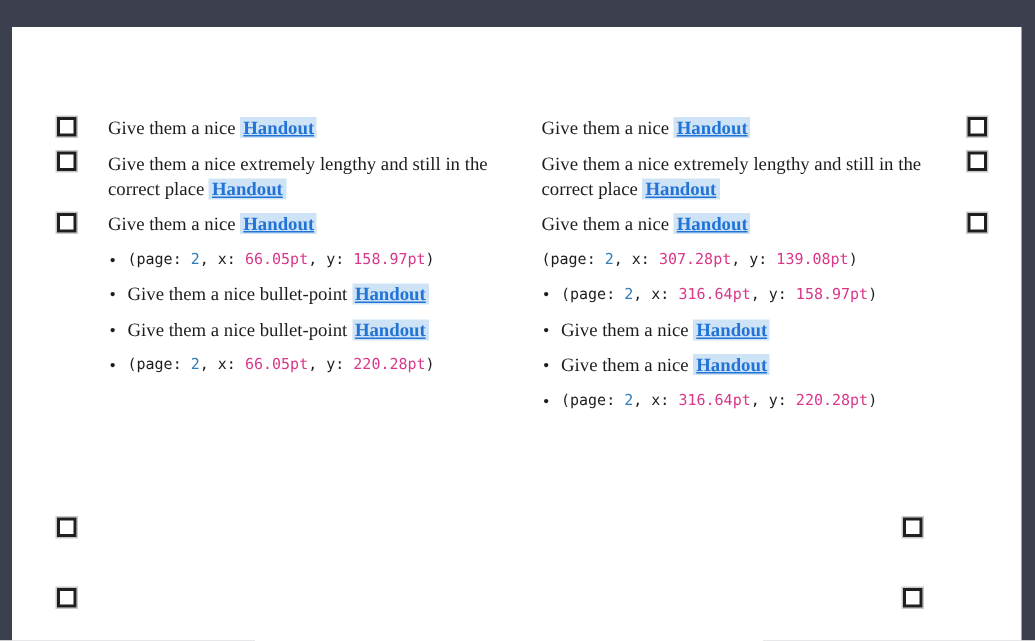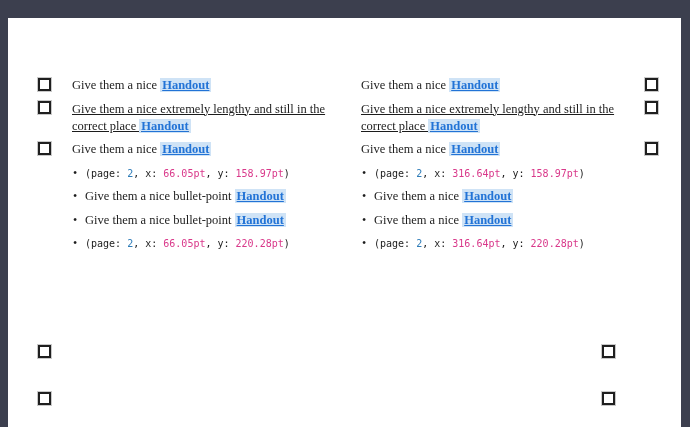--- a/index.html
+++ b/index.html
@@ -27,21 +27,21 @@
   }
   .column-left  { left: 64px; }
   .column-right { left: 353px; }
 
   .row {
     position: relative;
     line-height: 17px;
     margin-bottom: 6.5px;
     white-space: nowrap;
   }
-  .row.wrap { white-space: normal; text-decoration: underline; }
+  .row.wrap { white-space: normal; }
   .row .line { line-height: 17px; white-space: nowrap; }
 
   .mono-line {
     font-family: "DejaVu Sans Mono", monospace;
     font-size: 10px;
     letter-spacing: 0;
   }
 
   .bullet-row { padding-left: 13px; }
   .bullet-glyph {
@@ -90,20 +90,21 @@
         <div class="row mono-line bullet-row"><span class="bullet-glyph">•</span><span style="color: rgb(28, 28, 28);">(page: </span><span style="color: rgb(46, 124, 184);">2</span><span style="color: rgb(28, 28, 28);">, x: </span><span style="color: rgb(217, 56, 138);">66.05pt</span><span style="color: rgb(28, 28, 28);">, y: </span><span style="color: rgb(217, 56, 138);">220.28pt</span><span style="color: rgb(28, 28, 28);">)</span></div>
       </div>
     <div class="column column-right" id="col-right">
         <div class="row"><span style="color: rgb(28, 28, 28);">Give them a nice </span><span class="pdf-link" style="color: rgb(34, 115, 214); background: rgb(207, 227, 246); text-decoration-color: rgb(34, 115, 214);">Handout</span><span class="checkbox cb-row-right" style="border-color: rgb(31, 31, 31);"></span></div>
         <div class="row wrap">
           <div class="line"><span style="color: rgb(28, 28, 28);">Give them a nice extremely lengthy and still in the</span></div>
           <div class="line"><span style="color: rgb(28, 28, 28);">correct place </span><span class="pdf-link" style="color: rgb(34, 115, 214); background: rgb(207, 227, 246); text-decoration-color: rgb(34, 115, 214);">Handout</span></div>
           <span class="checkbox cb-row-right" style="border-color: rgb(31, 31, 31);"></span>
         </div>
         <div class="row"><span style="color: rgb(28, 28, 28);">Give them a nice </span><span class="pdf-link" style="color: rgb(34, 115, 214); background: rgb(207, 227, 246); text-decoration-color: rgb(34, 115, 214);">Handout</span><span class="checkbox cb-row-right" style="border-color: rgb(31, 31, 31);"></span></div>
+        <div class="row mono-line"><span style="color: rgb(28, 28, 28);">(page: </span><span style="color: rgb(46, 124, 184);">2</span><span style="color: rgb(28, 28, 28);">, x: </span><span style="color: rgb(217, 56, 138);">307.28pt</span><span style="color: rgb(28, 28, 28);">, y: </span><span style="color: rgb(217, 56, 138);">139.08pt</span><span style="color: rgb(28, 28, 28);">)</span></div>
         <div class="row mono-line bullet-row"><span class="bullet-glyph">•</span><span style="color: rgb(28, 28, 28);">(page: </span><span style="color: rgb(46, 124, 184);">2</span><span style="color: rgb(28, 28, 28);">, x: </span><span style="color: rgb(217, 56, 138);">316.64pt</span><span style="color: rgb(28, 28, 28);">, y: </span><span style="color: rgb(217, 56, 138);">158.97pt</span><span style="color: rgb(28, 28, 28);">)</span></div>
         <div class="row bullet-row"><span class="bullet-glyph">•</span><span style="color: rgb(28, 28, 28);">Give them a nice </span><span class="pdf-link" style="color: rgb(34, 115, 214); background: rgb(207, 227, 246); text-decoration-color: rgb(34, 115, 214);">Handout</span></div>
         <div class="row bullet-row"><span class="bullet-glyph">•</span><span style="color: rgb(28, 28, 28);">Give them a nice </span><span class="pdf-link" style="color: rgb(34, 115, 214); background: rgb(207, 227, 246); text-decoration-color: rgb(34, 115, 214);">Handout</span></div>
         <div class="row mono-line bullet-row"><span class="bullet-glyph">•</span><span style="color: rgb(28, 28, 28);">(page: </span><span style="color: rgb(46, 124, 184);">2</span><span style="color: rgb(28, 28, 28);">, x: </span><span style="color: rgb(217, 56, 138);">316.64pt</span><span style="color: rgb(28, 28, 28);">, y: </span><span style="color: rgb(217, 56, 138);">220.28pt</span><span style="color: rgb(28, 28, 28);">)</span></div>
       </div>
   <span class="checkbox cb-standalone" style="border-color: rgb(31, 31, 31); left: 30px; top: 327px;"></span>
       <span class="checkbox cb-standalone" style="border-color: rgb(31, 31, 31); left: 30px; top: 374px;"></span>
       <span class="checkbox cb-standalone" style="border-color: rgb(31, 31, 31); left: 594px; top: 327px;"></span>
       <span class="checkbox cb-standalone" style="border-color: rgb(31, 31, 31); left: 594px; top: 374px;"></span>
     </div>

